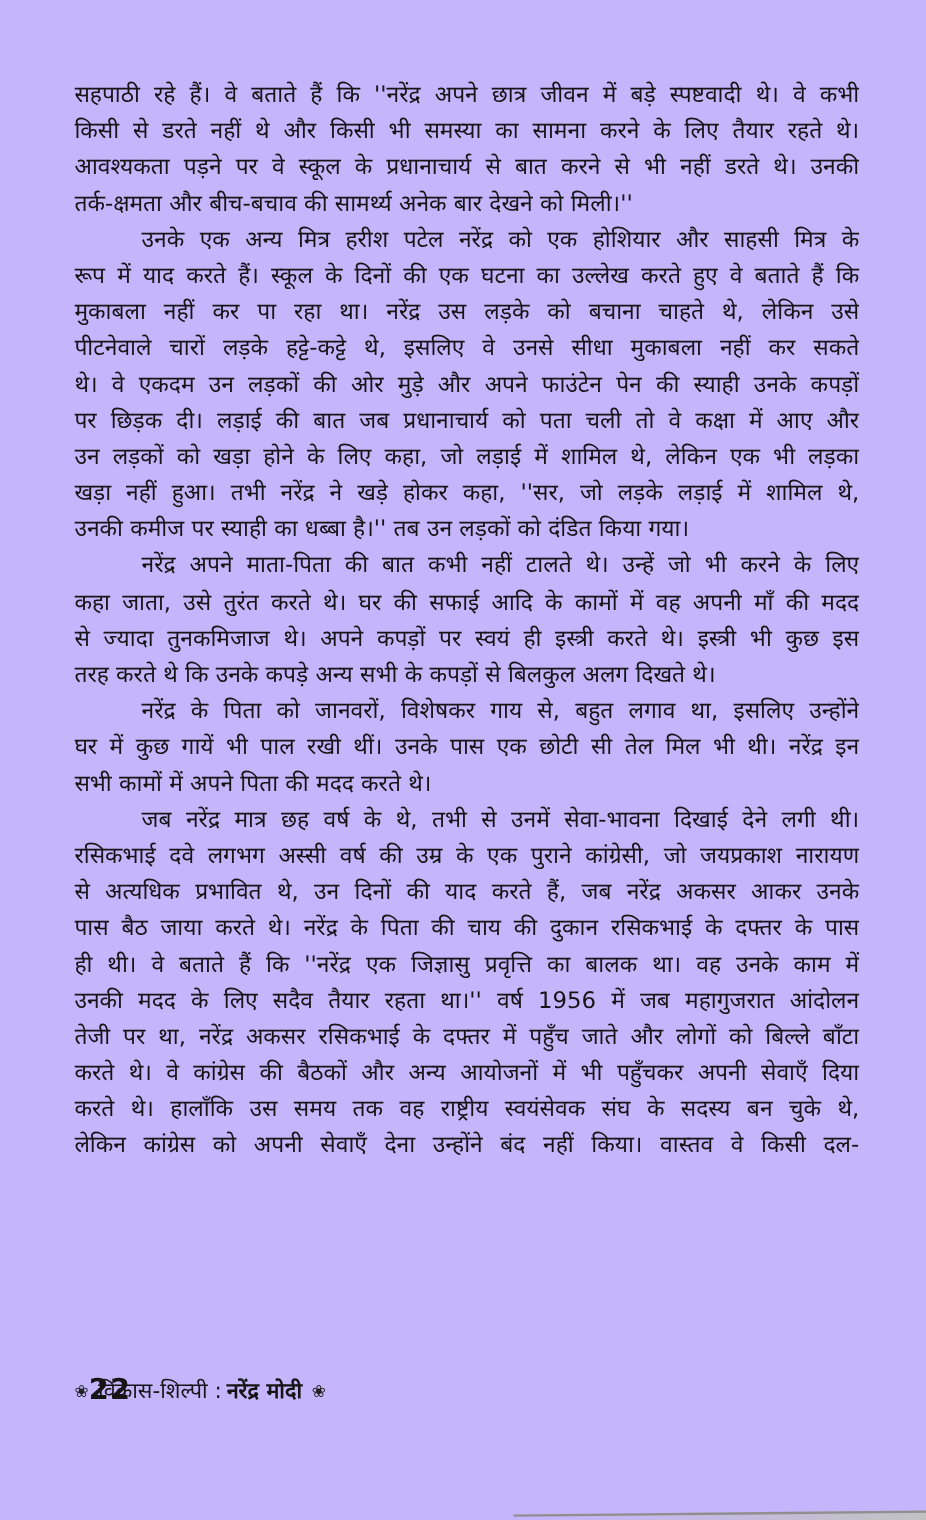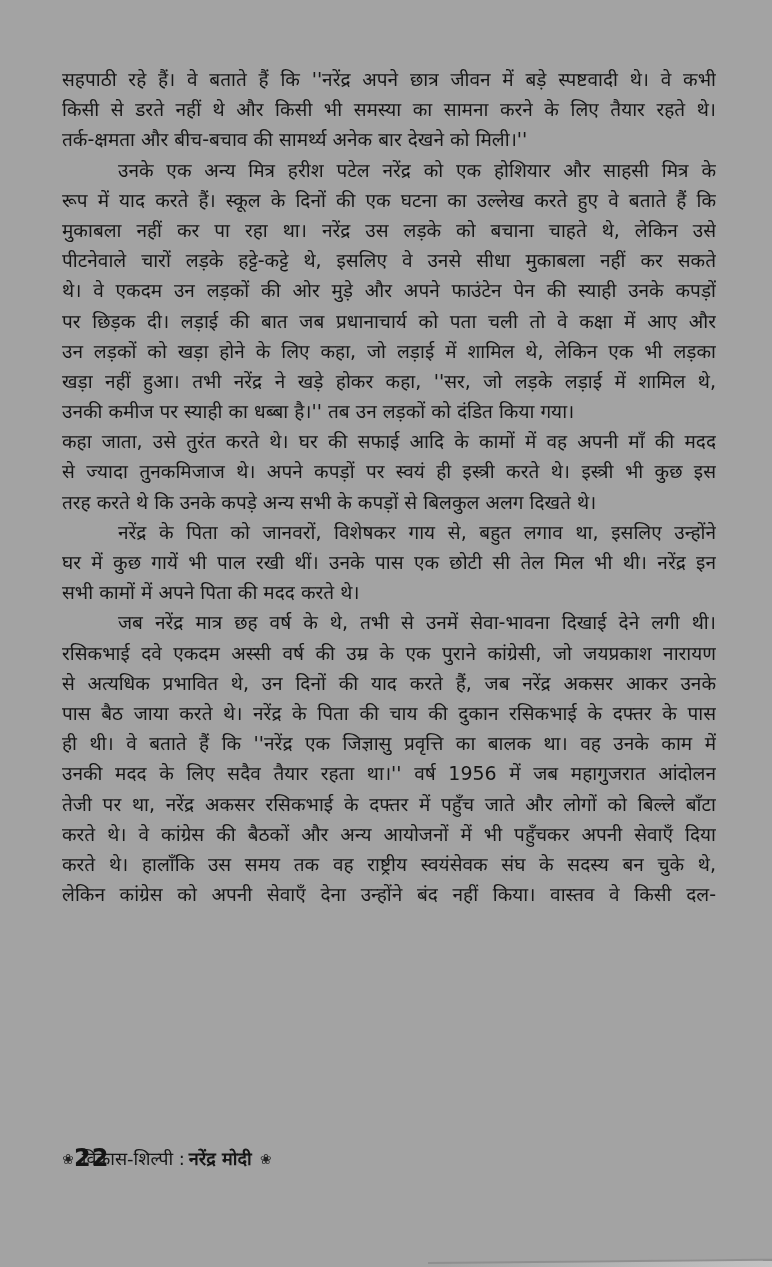--- a/index.html
+++ b/index.html
@@ -3,21 +3,21 @@
 <meta charset="utf-8">
 <style>
   html, body { margin:0; padding:0; }
   body {
     width:772px; height:1267px;
     background:#fdfdfb;
     font-family:"DejaVu Sans", sans-serif;
     color:#151515;
     overflow:hidden;
   }
-  .page { position:relative; width:772px; height:1267px; background:#a3a3a3; }
+  .page { position:relative; width:772px; height:1267px; background:#c4b5fd; }
   .text-block {
     position:absolute; left:62px; top:64px; width:654px;
     font-size:19px;
   }
   .line {
     height:30.2px;
     line-height:30.2px;
     text-align:justify;
     text-align-last:justify;
     overflow:hidden;
@@ -55,38 +55,40 @@
   }
 </style>
 </head>
 <body>
 
 <div class="page">
 
   <div class="text-block">
       <div class="line">सहपाठी रहे हैं। वे बताते हैं कि ''नरेंद्र अपने छात्र जीवन में बड़े स्पष्टवादी थे। वे कभी</div>
       <div class="line">किसी से डरते नहीं थे और किसी भी समस्या का सामना करने के लिए तैयार रहते थे।</div>
+      <div class="line">आवश्यकता पड़ने पर वे स्कूल के प्रधानाचार्य से बात करने से भी नहीं डरते थे। उनकी</div>
       <div class="line end">तर्क-क्षमता और बीच-बचाव की सामर्थ्य अनेक बार देखने को मिली।''</div>
       <div class="line indent">उनके एक अन्य मित्र हरीश पटेल नरेंद्र को एक होशियार और साहसी मित्र के</div>
       <div class="line">रूप में याद करते हैं। स्कूल के दिनों की एक घटना का उल्लेख करते हुए वे बताते हैं कि</div>
       <div class="line">मुकाबला नहीं कर पा रहा था। नरेंद्र उस लड़के को बचाना चाहते थे, लेकिन उसे</div>
       <div class="line">पीटनेवाले चारों लड़के हट्टे-कट्टे थे, इसलिए वे उनसे सीधा मुकाबला नहीं कर सकते</div>
       <div class="line">थे। वे एकदम उन लड़कों की ओर मुड़े और अपने फाउंटेन पेन की स्याही उनके कपड़ों</div>
       <div class="line">पर छिड़क दी। लड़ाई की बात जब प्रधानाचार्य को पता चली तो वे कक्षा में आए और</div>
       <div class="line">उन लड़कों को खड़ा होने के लिए कहा, जो लड़ाई में शामिल थे, लेकिन एक भी लड़का</div>
       <div class="line">खड़ा नहीं हुआ। तभी नरेंद्र ने खड़े होकर कहा, ''सर, जो लड़के लड़ाई में शामिल थे,</div>
       <div class="line end">उनकी कमीज पर स्याही का धब्बा है।'' तब उन लड़कों को दंडित किया गया।</div>
+      <div class="line indent">नरेंद्र अपने माता-पिता की बात कभी नहीं टालते थे। उन्हें जो भी करने के लिए</div>
       <div class="line">कहा जाता, उसे तुरंत करते थे। घर की सफाई आदि के कामों में वह अपनी माँ की मदद</div>
       <div class="line">से ज्यादा तुनकमिजाज थे। अपने कपड़ों पर स्वयं ही इस्त्री करते थे। इस्त्री भी कुछ इस</div>
       <div class="line end">तरह करते थे कि उनके कपड़े अन्य सभी के कपड़ों से बिलकुल अलग दिखते थे।</div>
       <div class="line indent">नरेंद्र के पिता को जानवरों, विशेषकर गाय से, बहुत लगाव था, इसलिए उन्होंने</div>
       <div class="line">घर में कुछ गायें भी पाल रखी थीं। उनके पास एक छोटी सी तेल मिल भी थी। नरेंद्र इन</div>
       <div class="line end">सभी कामों में अपने पिता की मदद करते थे।</div>
       <div class="line indent">जब नरेंद्र मात्र छह वर्ष के थे, तभी से उनमें सेवा-भावना दिखाई देने लगी थी।</div>
-      <div class="line">रसिकभाई दवे एकदम अस्सी वर्ष की उम्र के एक पुराने कांग्रेसी, जो जयप्रकाश नारायण</div>
+      <div class="line">रसिकभाई दवे लगभग अस्सी वर्ष की उम्र के एक पुराने कांग्रेसी, जो जयप्रकाश नारायण</div>
       <div class="line">से अत्यधिक प्रभावित थे, उन दिनों की याद करते हैं, जब नरेंद्र अकसर आकर उनके</div>
       <div class="line">पास बैठ जाया करते थे। नरेंद्र के पिता की चाय की दुकान रसिकभाई के दफ्तर के पास</div>
       <div class="line">ही थी। वे बताते हैं कि ''नरेंद्र एक जिज्ञासु प्रवृत्ति का बालक था। वह उनके काम में</div>
       <div class="line">उनकी मदद के लिए सदैव तैयार रहता था।'' वर्ष 1956 में जब महागुजरात आंदोलन</div>
       <div class="line">तेजी पर था, नरेंद्र अकसर रसिकभाई के दफ्तर में पहुँच जाते और लोगों को बिल्ले बाँटा</div>
       <div class="line">करते थे। वे कांग्रेस की बैठकों और अन्य आयोजनों में भी पहुँचकर अपनी सेवाएँ दिया</div>
       <div class="line">करते थे। हालाँकि उस समय तक वह राष्ट्रीय स्वयंसेवक संघ के सदस्य बन चुके थे,</div>
       <div class="line">लेकिन कांग्रेस को अपनी सेवाएँ देना उन्होंने बंद नहीं किया। वास्तव वे किसी दल-</div>
     </div>
 

